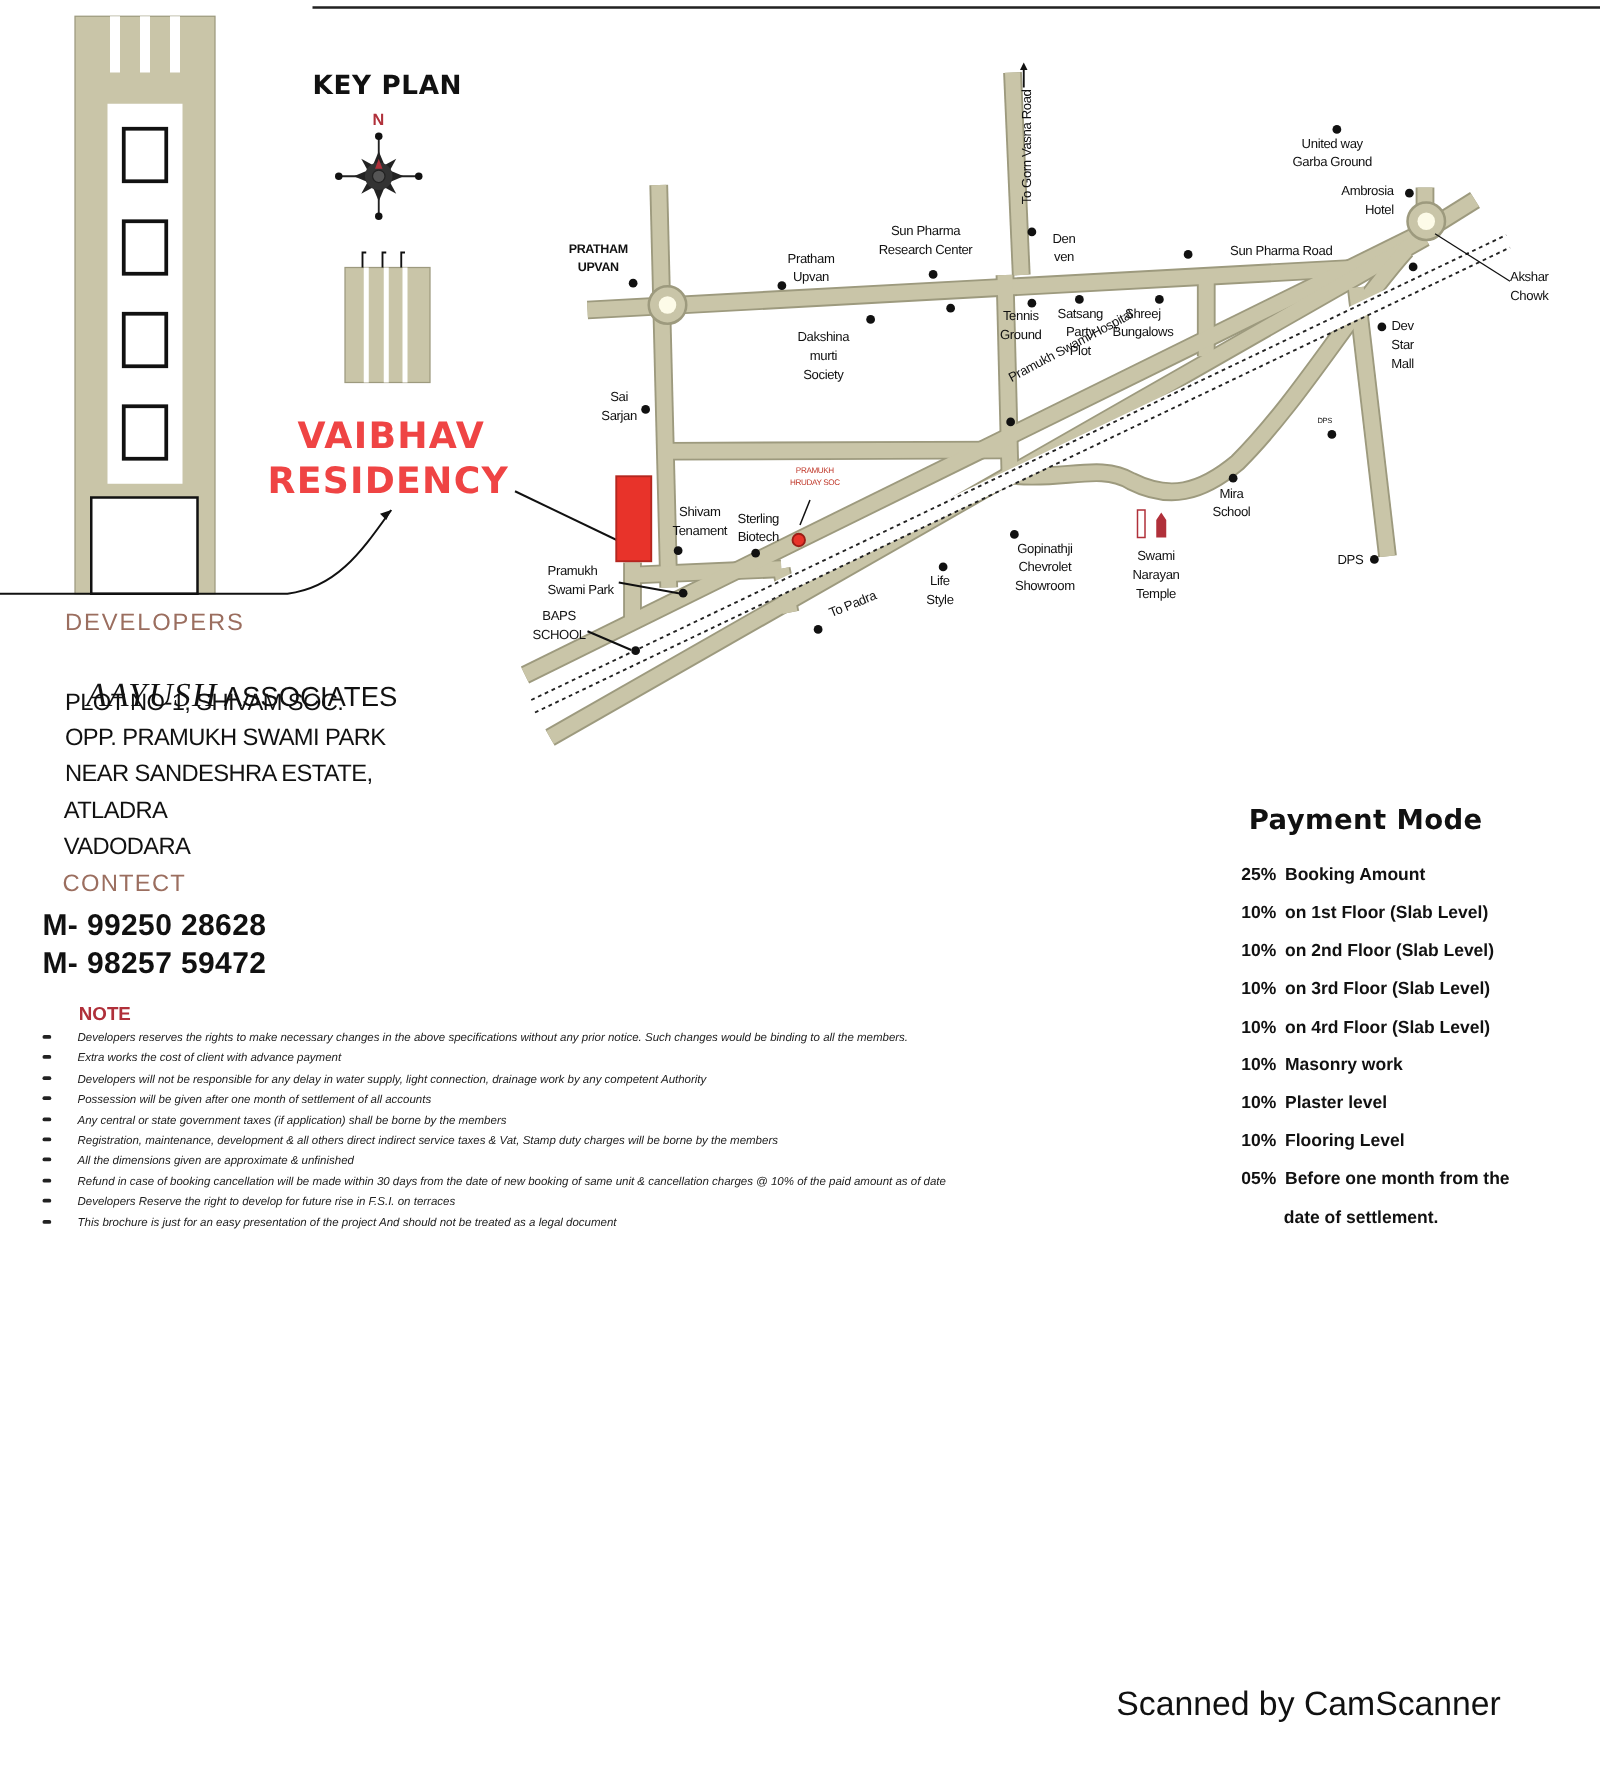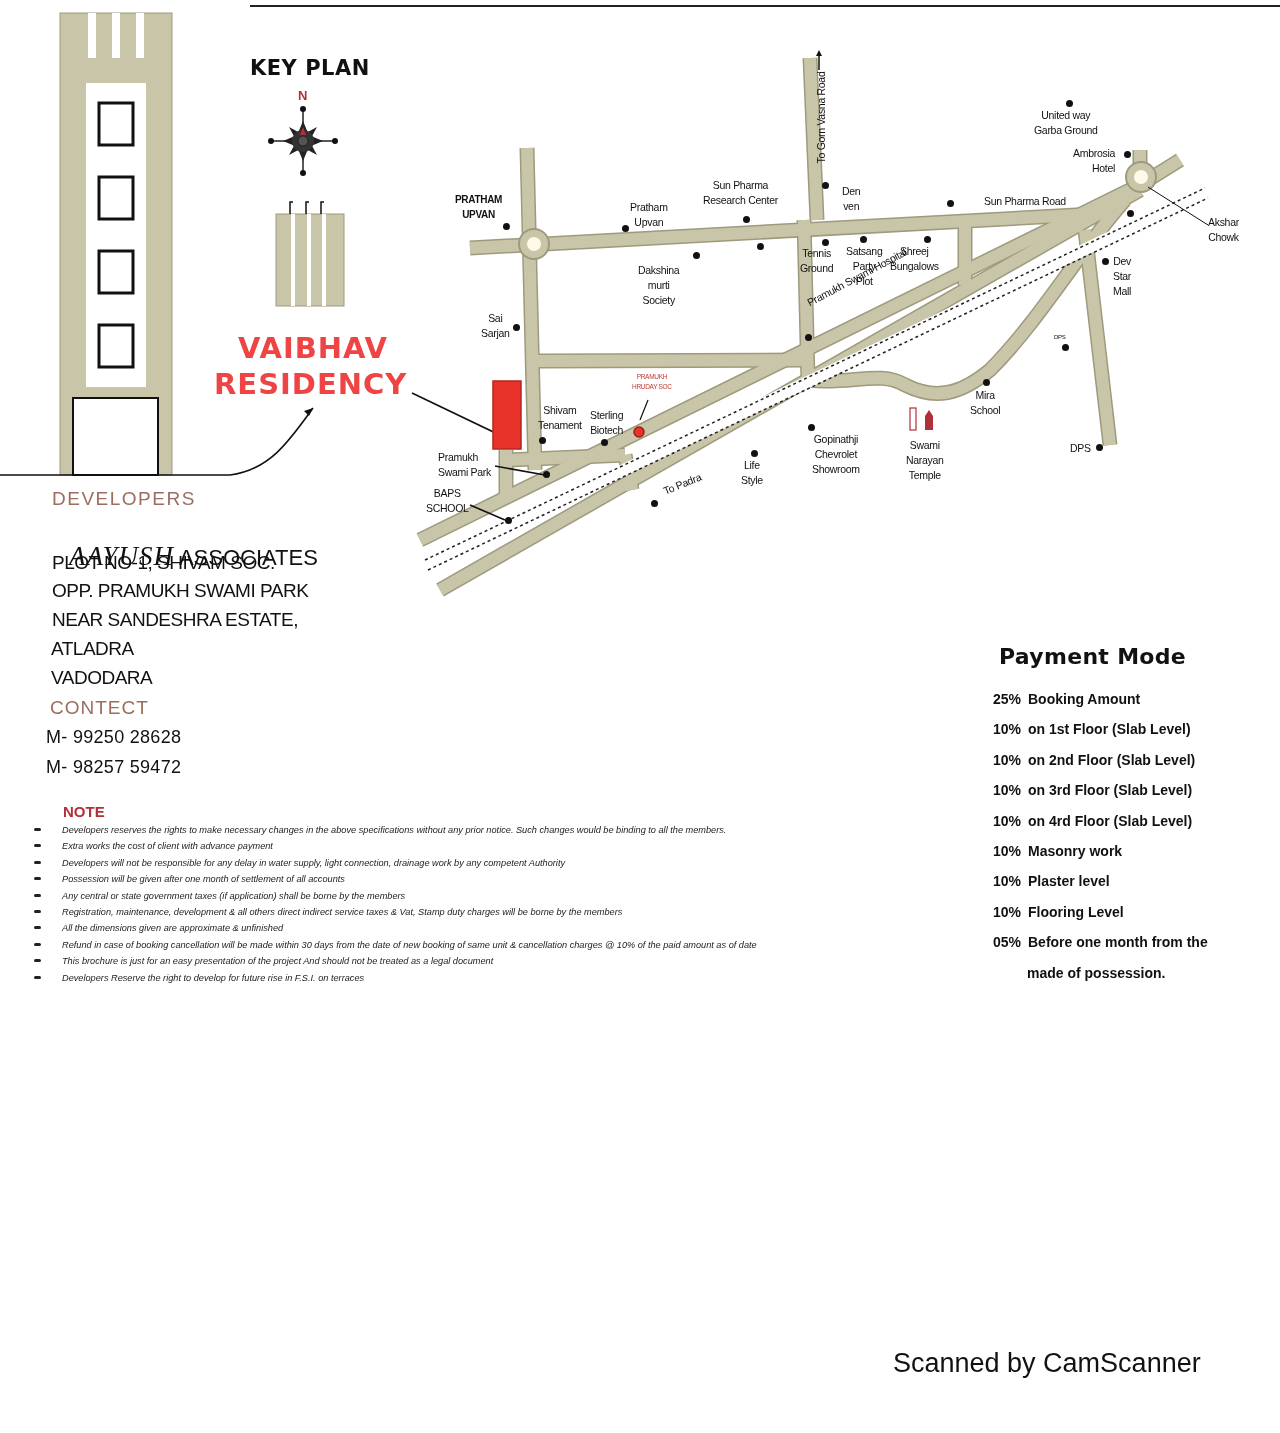--- a/index.html
+++ b/index.html
@@ -8,21 +8,21 @@
   .topline { left:250px; top:5px; width:1030px; height:2px; background:#222; }
   .map-svg { position:absolute; left:0; top:0; }
   .key-plan { left:250px; top:56px; font-family:"DejaVu Sans", sans-serif; font-weight:bold; font-size:21px; letter-spacing:0.5px; }
   .project-name { left:214px; top:330px; font-family:"DejaVu Sans", sans-serif; font-weight:bold; font-size:29px; line-height:36px; letter-spacing:1px; color:#ef4444; }
   .project-name .l1 { display:block; padding-left:24px; }
   .dev-head { left:52px; top:488px; font-size:19px; color:#9b6e5f; letter-spacing:1.5px; }
   .dev-name { left:38px; top:541px; font-size:22px;margin-left:31px; }
   .dev-name .brand { font-family:"Liberation Serif", serif; font-style:italic; font-size:27px; letter-spacing:1px; }
   .addr { left:52px; font-size:19px; letter-spacing:-0.5px; }
   .contact-head { left:50px; top:697px; font-size:19px; color:#9b6e5f; letter-spacing:1px; }
-  .phone { left:46px; font-size:18px; font-weight:normal; letter-spacing:0.3px; }
+  .phone { left:34px; font-size:24px; font-weight:bold; letter-spacing:0.3px; }
   .note-head { left:63px; top:803px; font-size:15px; font-weight:bold; color:#b0303a; }
   .notes { left:30px; top:822px; width:880px; list-style:none; margin:0; padding:0;font-style:italic; }
   .notes li { position:relative; height:16.4px; font-size:9.2px; line-height:16px; padding-left:32px; white-space:nowrap; color:#222; }
   .notes li .bullet { position:absolute; left:4px; top:6px; width:7px; height:3px; background:#222; border-radius:2px; }
   .pay-title { left:999px; top:644px; font-family:"DejaVu Sans", sans-serif; font-size:22px; font-weight:bold; letter-spacing:0.3px; }
   .pay-list { left:993px; top:687px; list-style:none; margin:0; padding:0; }
   .pay-list li { height:30.4px; font-size:14px; font-weight:bold; line-height:24px; white-space:nowrap; }
   .pay-list li .pct { display:inline-block; width:35px; }
   .pay-list li.cont { padding-left:34px; }
   .footer { left:893px; top:1348px; font-family:Liberation Sans, sans-serif; font-size:27px; color:#111; }
@@ -255,31 +255,31 @@
 <div class="abs note-head">NOTE</div>
 <ul class="abs notes">
   <li><span class="bullet"></span><span>Developers reserves the rights to make necessary changes in the above specifications without any prior notice. Such changes would be binding to all the members.</span></li>
   <li><span class="bullet"></span><span>Extra works the cost of client with advance payment</span></li>
   <li><span class="bullet"></span><span>Developers will not be responsible for any delay in water supply, light connection, drainage work by any competent Authority</span></li>
   <li><span class="bullet"></span><span>Possession will be given after one month of settlement of all accounts</span></li>
   <li><span class="bullet"></span><span>Any central or state government taxes (if application) shall be borne by the members</span></li>
   <li><span class="bullet"></span><span>Registration, maintenance, development &amp; all others direct indirect service taxes &amp; Vat, Stamp duty charges will be borne by the members</span></li>
   <li><span class="bullet"></span><span>All the dimensions given are approximate &amp; unfinished</span></li>
   <li><span class="bullet"></span><span>Refund in case of booking cancellation will be made within 30 days from the date of new booking of same unit &amp; cancellation charges @ 10% of the paid amount as of date</span></li>
+  <li><span class="bullet"></span><span>Developers Reserve the right to develop for future rise in F.S.I. on terraces</span></li>
   <li><span class="bullet"></span><span>This brochure is just for an easy presentation of the project And should not be treated as a legal document</span></li>
-  <li><span class="bullet"></span><span>Developers Reserve the right to develop for future rise in F.S.I. on terraces</span></li>
 </ul>
 
 <div class="abs pay-title">Payment Mode</div>
 <ul class="abs pay-list">
   <li><span class="pct">25%</span><span>Booking Amount</span></li>
   <li><span class="pct">10%</span><span>on 1st Floor (Slab Level)</span></li>
   <li><span class="pct">10%</span><span>on 2nd Floor (Slab Level)</span></li>
   <li><span class="pct">10%</span><span>on 3rd Floor (Slab Level)</span></li>
   <li><span class="pct">10%</span><span>on 4rd Floor (Slab Level)</span></li>
   <li><span class="pct">10%</span><span>Masonry work</span></li>
   <li><span class="pct">10%</span><span>Plaster level</span></li>
   <li><span class="pct">10%</span><span>Flooring Level</span></li>
   <li><span class="pct">05%</span><span>Before one month from the</span></li>
-  <li class="cont">made of possession.</li>
+  <li class="cont">date of settlement.</li>
 </ul>
 
 <div class="abs footer">Scanned by CamScanner</div>
 
 </body></html>

